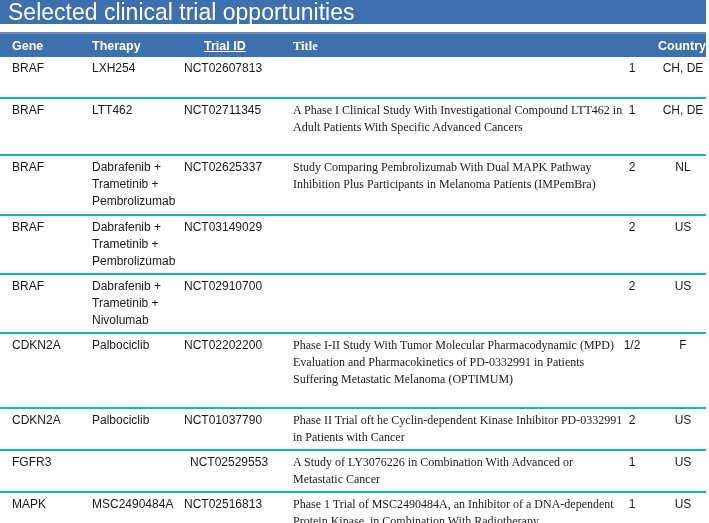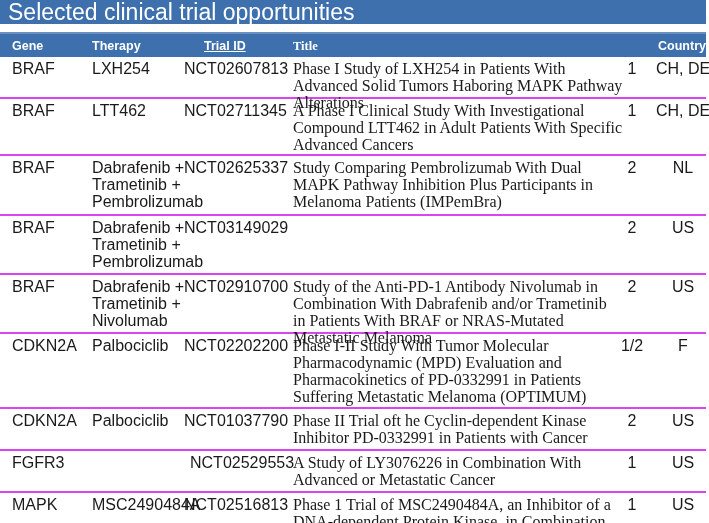--- a/index.html
+++ b/index.html
@@ -1,21 +1,21 @@
 <!DOCTYPE html>
 <html><head>
 <meta charset="utf-8">
 <style>
   html, body { margin:0; padding:0; background:#ffffff; }
   body { width:709px; height:523px; overflow:hidden; font-family:"Liberation Sans", sans-serif; color:#1a1a1a; }
   .title-bar { position:absolute; left:0; top:0; width:706px; height:24px; background:#3d70ad; color:#ffffff; font-size:23px; line-height:24px; padding-left:8px; box-sizing:border-box; }
   .table { position:absolute; left:0; top:32px; width:706px; }
   .header { height:25px; background:#3d70ad; color:#ffffff; font-size:12.5px; font-weight:bold; position:relative; border-top:2px solid #6b8fbe; box-sizing:border-box; }
   .header span { position:absolute; top:5px; }
-  .row { position:relative; border-bottom:2px solid #d946ef; font-size:16px; line-height:17px; }
+  .row { position:relative; border-bottom:2px solid #14b8a6; font-size:12px; line-height:17px; }
   .row .cell { position:absolute; top:3px; }
   .c-gene { left:12px; }
   .c-therapy { left:92px; width:110px; }
   .c-trial { left:184px; }
   .c-title { left:293px; width:330px;font-family:Liberation Serif, serif; }
   .c-phase { left:612px; width:40px; text-align:center; }
   .c-country { left:655px; width:56px; text-align:center; }
   .header .c-trial { left:204px;text-decoration:underline; }
   .header .c-phase { left:606px; width:48px; text-align:right;margin-top:32px; }
   .header .c-country { left:656px; width:52px; text-align:center; }
@@ -32,21 +32,20 @@
     <span class="c-trial">Trial ID</span>
     <span class="c-title">Title</span>
     <span class="c-phase">Phase</span>
     <span class="c-country">Country</span>
   </div>
 
   <div class="row" style="height:40px">
     <span class="cell c-gene">BRAF</span>
     <span class="cell c-therapy">LXH254</span>
     <span class="cell c-trial">NCT02607813</span>
-    <span class="cell c-title">Phase I Study of LXH254 in Patients With Advanced Solid Tumors Haboring MAPK Pathway Alterations</span>
     <span class="cell c-phase">1</span>
     <span class="cell c-country">CH, DE</span>
   </div>
   <div class="row" style="height:55px">
     <span class="cell c-gene">BRAF</span>
     <span class="cell c-therapy">LTT462</span>
     <span class="cell c-trial">NCT02711345</span>
     <span class="cell c-title">A Phase I Clinical Study With Investigational Compound LTT462 in Adult Patients With Specific Advanced Cancers</span>
     <span class="cell c-phase">1</span>
     <span class="cell c-country">CH, DE</span>
@@ -63,21 +62,20 @@
     <span class="cell c-gene">BRAF</span>
     <span class="cell c-therapy">Dabrafenib + Trametinib + Pembrolizumab</span>
     <span class="cell c-trial">NCT03149029</span>
     <span class="cell c-phase">2</span>
     <span class="cell c-country">US</span>
   </div>
   <div class="row" style="height:57px">
     <span class="cell c-gene">BRAF</span>
     <span class="cell c-therapy">Dabrafenib + Trametinib + Nivolumab</span>
     <span class="cell c-trial">NCT02910700</span>
-    <span class="cell c-title">Study of the Anti-PD-1 Antibody Nivolumab in Combination With Dabrafenib and/or Trametinib in Patients With BRAF or NRAS-Mutated Metastatic Melanoma</span>
     <span class="cell c-phase">2</span>
     <span class="cell c-country">US</span>
   </div>
   <div class="row" style="height:73px">
     <span class="cell c-gene">CDKN2A</span>
     <span class="cell c-therapy">Palbociclib</span>
     <span class="cell c-trial">NCT02202200</span>
     <span class="cell c-title">Phase I-II Study With Tumor Molecular Pharmacodynamic (MPD) Evaluation and Pharmacokinetics of PD-0332991 in Patients Suffering Metastatic Melanoma (OPTIMUM)</span>
     <span class="cell c-phase">1/2</span>
     <span class="cell c-country">F</span>

